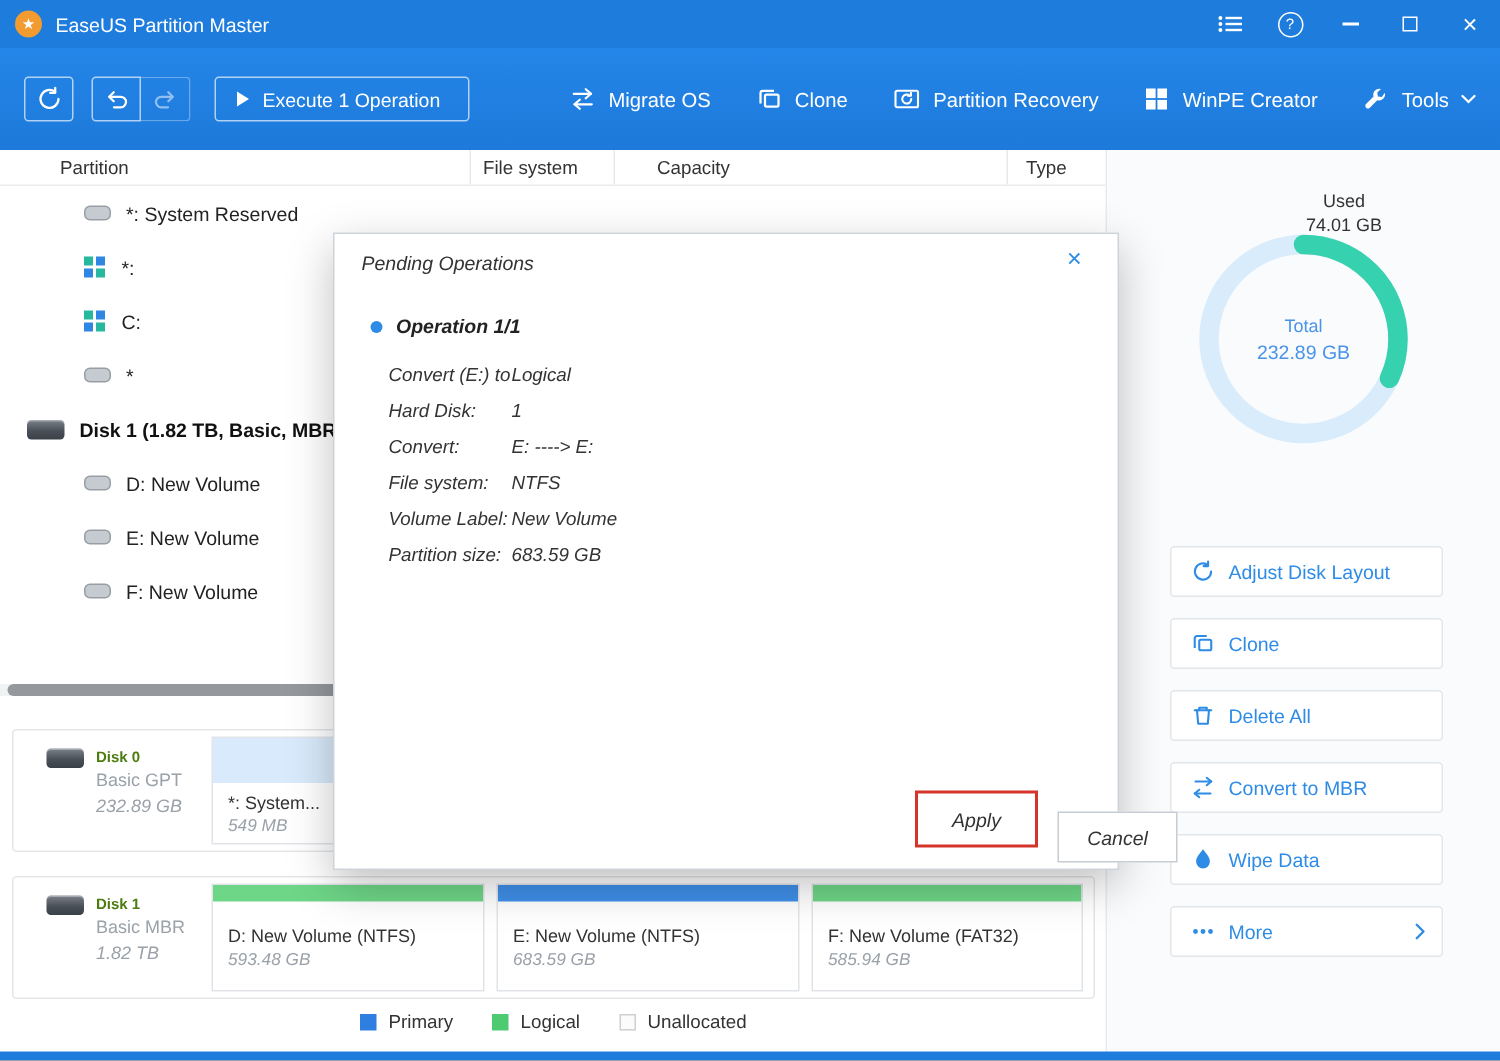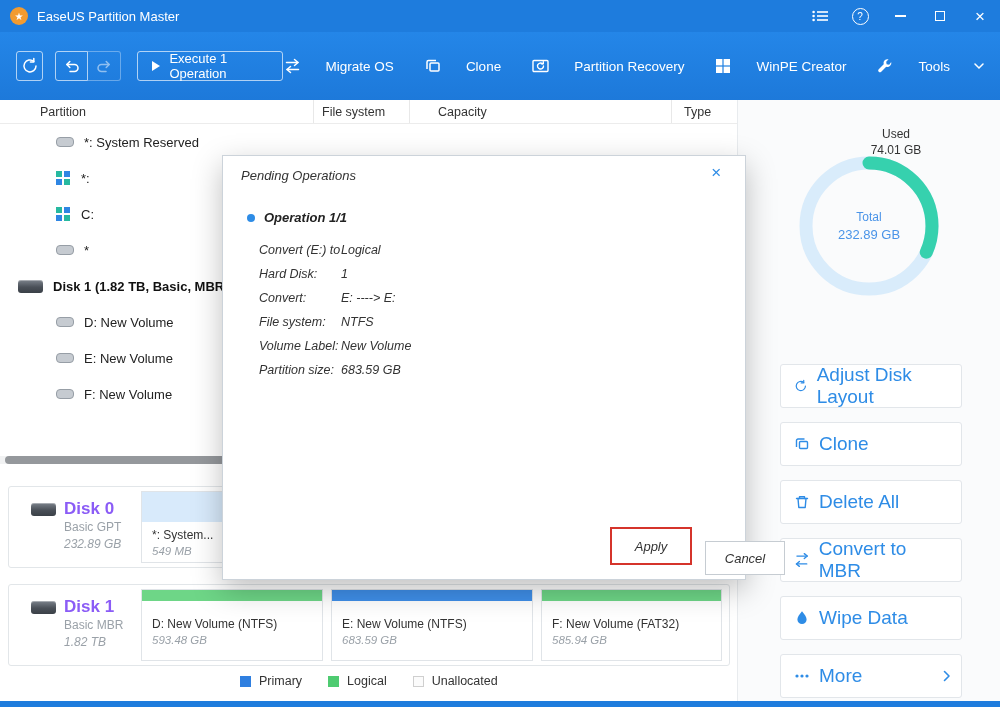--- a/index.html
+++ b/index.html
@@ -20,21 +20,21 @@
 
   
   .toolbar{position:absolute;top:32px;left:0;right:0;height:68px;background:linear-gradient(180deg,#2486e8,#1d79da);display:flex;align-items:center;padding:0 16px;z-index:5;}
   .sq{width:33px;height:30px;border:1px solid rgba(255,255,255,.65);border-radius:3px;display:flex;align-items:center;justify-content:center;cursor:pointer;}
   .undo-pair{display:flex;margin-left:12px;}
   .undo-pair .sq:first-child{border-radius:3px 0 0 3px;}
   .sq.disabled{opacity:.5;border-left:none;border-radius:0 3px 3px 0;cursor:default;}
   .exec-btn{margin-left:16px;height:30px;border:1px solid rgba(255,255,255,.65);border-radius:3px;display:flex;align-items:center;gap:9px;padding:0 18px 0 14px;color:#fff;font-size:13px;cursor:pointer;}
   .play-tri{width:0;height:0;border-left:8px solid #fff;border-top:5px solid transparent;border-bottom:5px solid transparent;}
   .tool-actions{margin-left:auto;display:flex;align-items:center;gap:30px;}
-  .t-act{display:flex;align-items:center;gap:24px;color:#fff;font-size:13.5px;cursor:pointer;white-space:nowrap;}
+  .t-act{display:flex;align-items:center;gap:8px;color:#fff;font-size:13.5px;cursor:pointer;white-space:nowrap;}
 
   
   .main{position:absolute;top:100px;left:0;width:737px;bottom:6px;background:#fff;}
   .thead{height:24px;display:flex;align-items:stretch;border-bottom:1px solid #ececec;font-size:12.5px;color:#333;}
   .thc{display:flex;align-items:center;border-right:1px solid #e8e8e8;}
   .thc.c1{width:314px;padding-left:40px;}
   .thc.c2{width:96px;padding-left:8px;}
   .thc.c3{width:262px;padding-left:28px;}
   .thc.c4{flex:1;padding-left:12px;border-right:none;}
   .trow{height:36px;display:flex;align-items:center;font-size:13px;color:#222;cursor:pointer;}
@@ -55,21 +55,21 @@
   .hscroll .track{position:absolute;left:0;right:0;top:2px;height:8px;background:#f1f2f3;}
   .hscroll .thumb{position:absolute;left:5px;top:2px;width:452px;height:8px;border-radius:4px;background:#95989c;cursor:pointer;}
 
   
   .dcard{position:absolute;left:8px;width:722px;height:82px;border:1px solid #e2e6e9;border-radius:3px;background:#fff;display:flex;}
   .dcard.c0{top:386px;}
   .dcard.c1{top:484px;}
   .dinfo{width:132px;padding:12px 0 0 22px;}
   .dinfo .drow{display:flex;align-items:center;gap:8px;}
   .dinfo .hd-icon{margin-left:0;}
-  .dname{font-weight:bold;font-size:17px;color:#8b5cf6;}
+  .dname{font-weight:bold;font-size:10px;color:#4d7c0f;}
   .dmeta{margin-left:33px;font-size:12px;color:#9aa1a8;line-height:17px;}
   .dsize{font-style:italic;}
   .dparts{flex:1;display:flex;gap:8px;padding:4px 6px 4px 0;}
   .pblock{border:1px solid #e0e4e8;background:#fff;overflow:hidden;cursor:pointer;}
   .pblock .fill{height:30px;background:#d8eafb;}
   .pblock .strip{height:11px;}
   .strip.logical{background:#6ed687;}
   .strip.primary{background:#3f8fe9;}
   .pblock .plabel{font-size:12px;color:#333;margin:16px 10px 3px;white-space:nowrap;overflow:hidden;}
   .pblock.first .plabel{margin-top:6px;}
@@ -85,21 +85,21 @@
   .sw.unalloc{background:#fbfbfb;border:1px solid #cfcfcf;}
 
   
   .sidebar{position:absolute;top:100px;left:737px;right:0;bottom:6px;background:#fafbfc;border-left:1px solid #e8ebee;}
   .used-txt{position:absolute;left:108px;top:26px;width:100px;text-align:center;font-size:12px;color:#333;line-height:16px;}
   .donut{position:absolute;left:49px;top:44px;}
   .donut-center{position:absolute;left:49px;top:110px;width:164px;text-align:center;color:#4a94e8;}
   .donut-center .t1{font-size:12px;}
   .donut-center .t2{font-size:13px;margin-top:3px;}
   .sb-btns{position:absolute;top:264px;left:42px;display:flex;flex-direction:column;gap:14px;}
-  .sb-btn{width:182px;height:44px;background:#fff;border:1px solid #e2e6ea;border-radius:3px;display:flex;align-items:center;gap:9px;padding:0 10px 0 13px;color:#2e8ce6;font-size:19px;cursor:pointer;}
+  .sb-btn{width:182px;height:34px;background:#fff;border:1px solid #e2e6ea;border-radius:3px;display:flex;align-items:center;gap:9px;padding:0 10px 0 13px;color:#2e8ce6;font-size:13px;cursor:pointer;}
   .sb-btn .chev{margin-left:auto;display:flex;align-items:center;}
 
   
   .dialog{position:absolute;left:222px;top:155px;width:524px;height:425px;background:#fff;border:1px solid #ccd3da;box-shadow:0 10px 28px rgba(0,0,0,.25);z-index:20;font-style:italic;}
   .dlg-title{position:absolute;top:12px;left:18px;font-size:13px;color:#333;}
   .dlg-close{position:absolute;top:8px;right:24px;font-size:17px;color:#2e8ce6;cursor:pointer;line-height:1;}
   .op-head{position:absolute;top:54px;left:24px;display:flex;align-items:center;gap:9px;font-size:13px;font-weight:bold;color:#222;}
   .op-dot{width:8px;height:8px;border-radius:50%;background:#2e8ce6;}
   .fields{position:absolute;top:82px;left:0;right:0;}
   .frow{display:flex;height:24px;align-items:center;font-size:12.5px;color:#333;}

